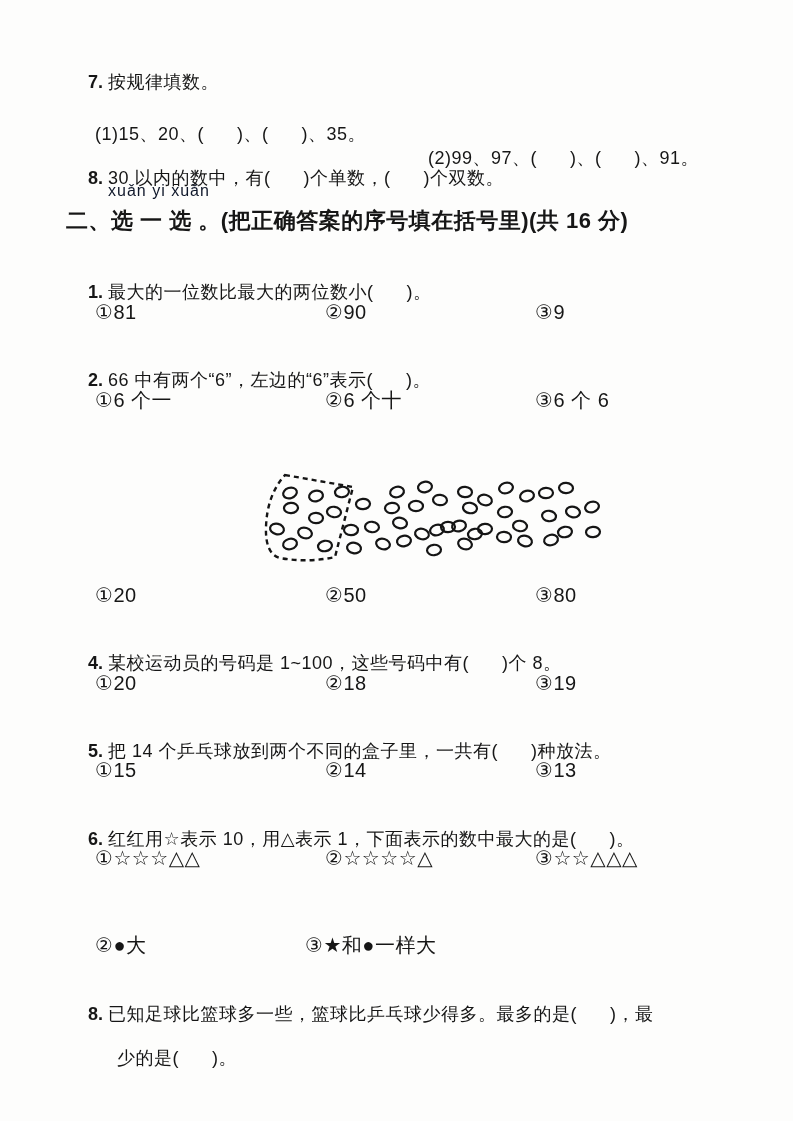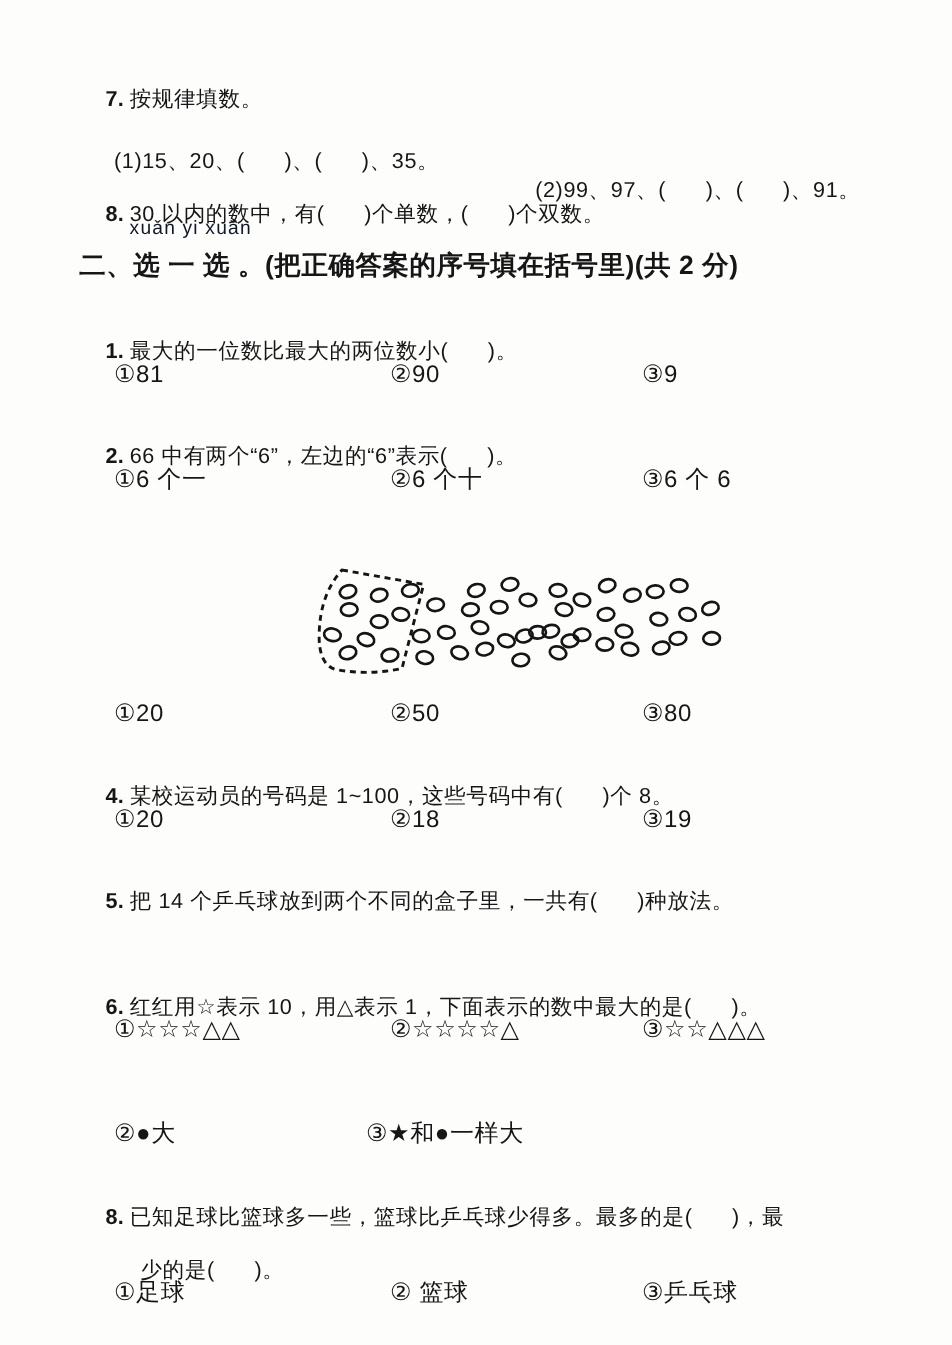--- a/index.html
+++ b/index.html
@@ -14,21 +14,21 @@
   .page{position:absolute;inset:0;}
   .ln{
     position:absolute;left:66px;right:16px;
     font-size:18px;line-height:24px;
     white-space:pre-wrap;
     letter-spacing:0.5px;
   }
   .num{font-weight:700;margin-right:5px;letter-spacing:0;}
   .sub{left:0;}
   .sub .p1{position:absolute;left:95px;text-align:center;}
-  .sub .p2{position:absolute;left:446px;}
+  .sub .p2{position:absolute;left:428px;}
   .pinyin{
     position:absolute;left:108px;
     font-size:16px;color:#0f172a;letter-spacing:1px;
   }
   .title{
     position:absolute;left:66px;right:16px;
     font-size:22px;font-weight:700;letter-spacing:0.5px;
     white-space:pre-wrap;
   }
   .opts{
@@ -50,21 +50,21 @@
   </div>
   <div class="ln sub" style="top:98px">
     <span class="p1">(1)15、20、(      )、(      )、35。</span>
     <span class="p2">(2)99、97、(      )、(      )、91。</span>
   </div>
   <div class="ln" style="top:142px">
     <span class="num">8.</span><span>30 以内的数中，有(      )个单数，(      )个双数。</span>
   </div>
 
   <div class="pinyin" style="top:182px">xuǎn yi xuǎn</div>
-  <div class="title" style="top:206px">二、选 一 选 。(把正确答案的序号填在括号里)(共 2 分)</div>
+  <div class="title" style="top:206px">二、选 一 选 。(把正确答案的序号填在括号里)(共 16 分)</div>
 
   <div class="ln" style="top:256px">
     <span class="num">1.</span><span>最大的一位数比最大的两位数小(      )。</span>
   </div>
   <div class="opts" style="top:300px">
     <span class="o1">①81</span>
     <span class="o2">②90</span>
     <span class="o3">③9</span>
   </div>
 
@@ -138,20 +138,25 @@
   </div>
   <div class="opts" style="top:671px">
     <span class="o1">①20</span>
     <span class="o2">②18</span>
     <span class="o3">③19</span>
   </div>
 
   <div class="ln" style="top:715px">
     <span class="num">5.</span><span>把 14 个乒乓球放到两个不同的盒子里，一共有(      )种放法。</span>
   </div>
+  <div class="opts" style="top:758px">
+    <span class="o1">①15</span>
+    <span class="o2">②14</span>
+    <span class="o3">③13</span>
+  </div>
 
   <div class="ln" style="top:803px">
     <span class="num">6.</span><span>红红用☆表示 10，用△表示 1，下面表示的数中最大的是(      )。</span>
   </div>
   <div class="opts" style="top:846px">
     <span class="o1">①☆☆☆△△</span>
     <span class="o2">②☆☆☆☆△</span>
     <span class="o3">③☆☆△△△</span>
   </div>
 
@@ -159,19 +164,14 @@
     <span class="o2">②●大</span>
     <span class="o3">③★和●一样大</span>
   </div>
 
   <div class="ln" style="top:978px">
     <span class="num">8.</span><span>已知足球比篮球多一些，篮球比乒乓球少得多。最多的是(      )，最</span>
   </div>
   <div class="ln" style="top:1022px;left:95px">
     <span>少的是(      )。</span>
   </div>
-  <div class="opts" style="top:1065px">
-    <span class="o1">①足球</span>
-    <span class="o2">② 篮球</span>
-    <span class="o3">③乒乓球</span>
-  </div>
 
 </div>
 
 </body></html>

